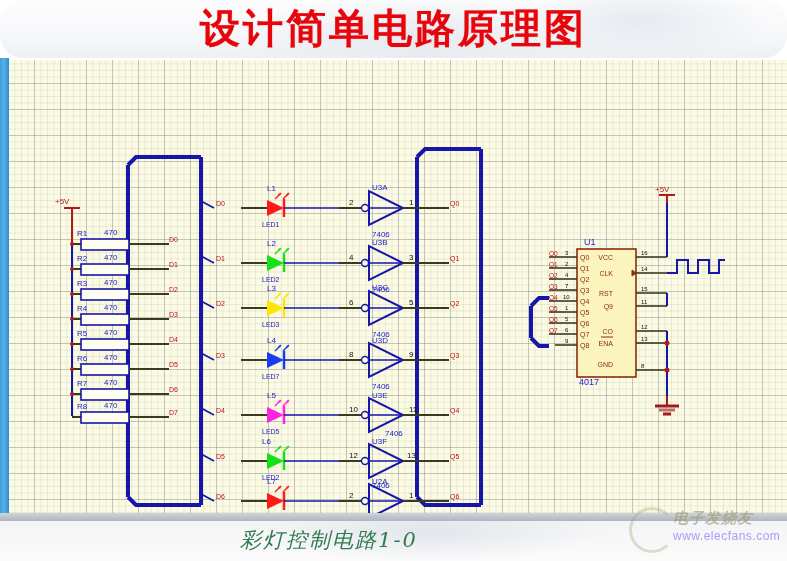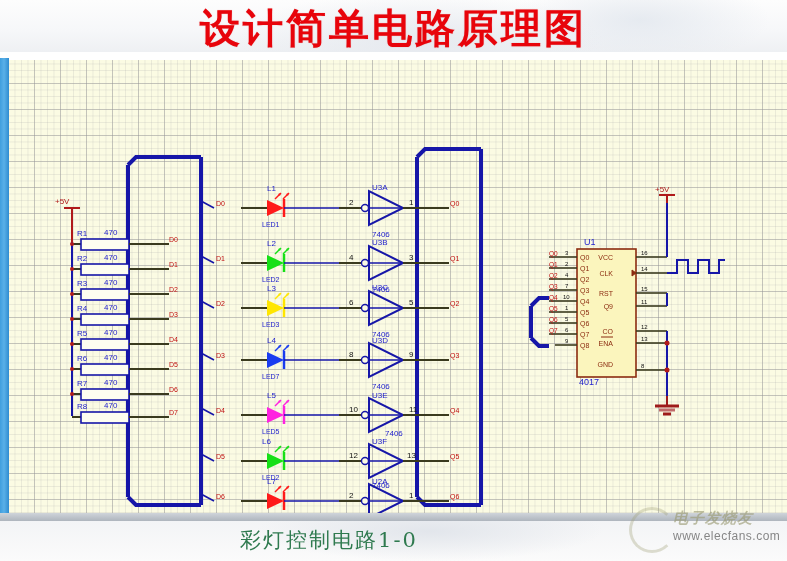--- a/index.html
+++ b/index.html
@@ -4,26 +4,27 @@
 <style>
   html,body{margin:0;padding:0;}
   body{
     width:787px;height:561px;overflow:hidden;position:relative;
     background:#ffffff;
     font-family:"Liberation Sans", sans-serif;
   }
 
   
   #header{
-    position:absolute;left:0;top:0;width:787px;height:52px;
+    position:absolute;left:0;top:0;width:787px;height:58px;
     background:
       radial-gradient(ellipse 260px 70px at 420px 40px, rgba(228,232,238,.85) 0%, rgba(255,255,255,0) 70%),
       radial-gradient(ellipse 180px 60px at 640px 20px, rgba(222,228,236,.7) 0%, rgba(255,255,255,0) 72%),
       linear-gradient(180deg,#fdfdfd 0%,#f6f7f9 60%,#eef0f3 100%);
     overflow:hidden;
+    border-radius:23px;
   }
   #title{
     position:absolute;left:0;top:2px;width:787px;text-align:center;
     font-family:"DejaVu Serif", serif;
     font-size:40px;font-weight:bold;color:#e8040b;
     letter-spacing:3px;line-height:52px;
     text-shadow:0 0 1px rgba(200,0,0,.4);
     white-space:nowrap;
   }
 
@@ -58,35 +59,36 @@
     background:
       radial-gradient(ellipse 230px 40px at 430px 10px, rgba(224,228,234,.9) 0%, rgba(248,249,250,0) 75%),
       linear-gradient(180deg,#f3f4f6 0%,#fbfbfb 100%);
     overflow:hidden;
   }
   #caption{
     position:absolute;left:0;top:3px;width:658px;text-align:center;
     font-family:"DejaVu Serif", serif;
     font-size:21px;color:#2f7a4f;letter-spacing:2px;line-height:32px;
     white-space:nowrap;
+    font-style:italic;
   }
 
   
   #watermark{
     position:absolute;right:8px;bottom:2px;width:150px;height:56px;
     pointer-events:none;opacity:.62;
   }
   #wm-cn{
     position:absolute;left:44px;top:6px;
     font-family:"DejaVu Serif", serif;font-size:15px;color:#9a9a72;
     font-style:italic;letter-spacing:1px;white-space:nowrap;font-weight:bold;
   }
   #wm-url{
     position:absolute;left:44px;top:26px;
-    font-family:"Liberation Sans", sans-serif;font-size:12px;color:#404040;
+    font-family:"Liberation Sans", sans-serif;font-size:12px;color:#8b5cf6;
     letter-spacing:.5px;white-space:nowrap;
   }
   #wm-ring{
     position:absolute;left:0px;top:4px;width:40px;height:40px;
     border:3px solid rgba(160,160,120,.55);border-radius:50%;
     border-right-color:transparent;
   }
 </style>
 </head>
 <body>

